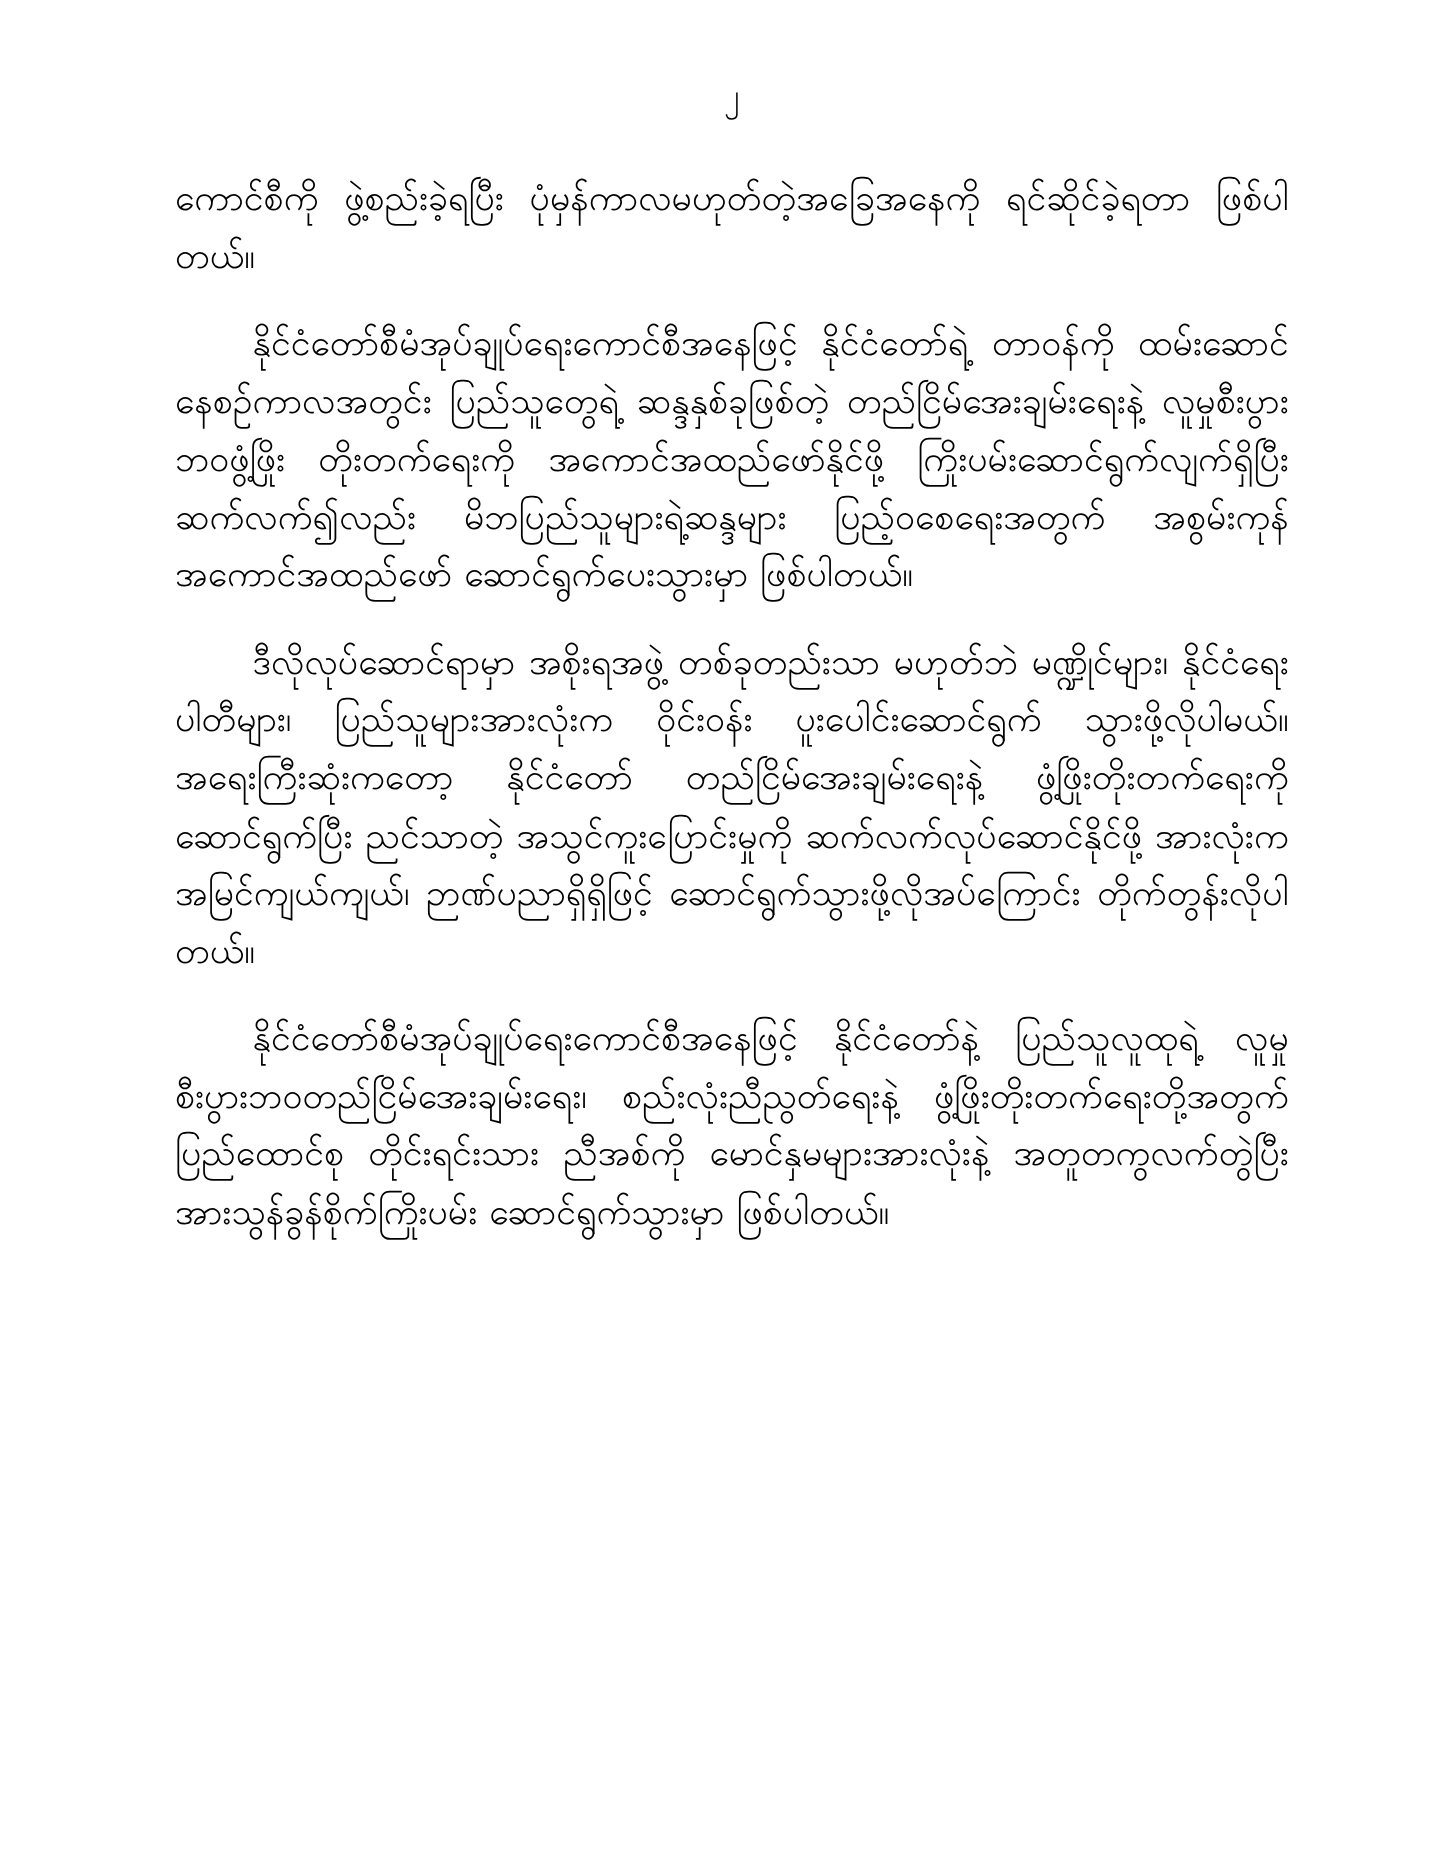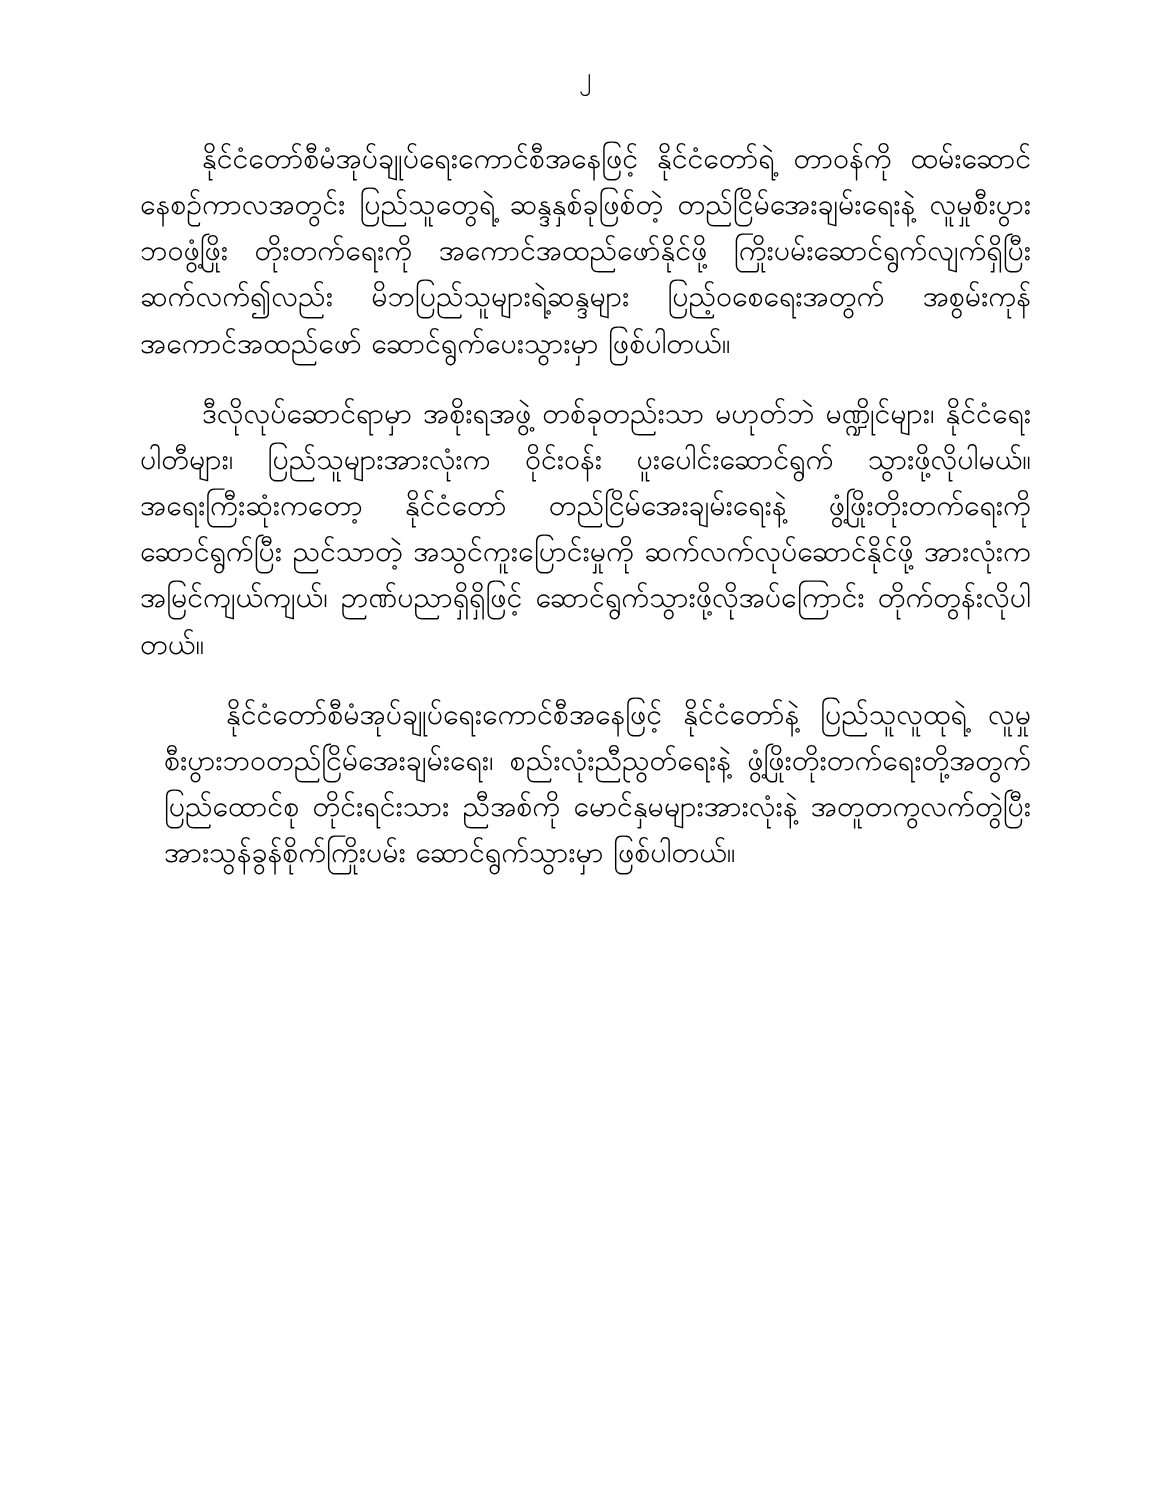--- a/index.html
+++ b/index.html
@@ -36,26 +36,26 @@
     word-spacing: 0.5px;
   }
   .para {
     margin: 0 0 24px 0;
   }
   .para.indent {
     text-indent: 62px;
   }
   .para:last-child {
     margin-bottom: 0;
-    margin-left: 24px;
   }
 </style>
 </head>
 <body>
 
 <div class="page">
   <div class="page-number">၂</div>
   <div class="body-text">
+    <p class="para">ကောင်စီကို ဖွဲ့စည်းခဲ့ရပြီး ပုံမှန်ကာလမဟုတ်တဲ့အခြေအနေကို ရင်ဆိုင်ခဲ့ရတာ ဖြစ်ပါတယ်။</p>
     <p class="para indent">နိုင်ငံတော်စီမံအုပ်ချုပ်ရေးကောင်စီအနေဖြင့် နိုင်ငံတော်ရဲ့ တာဝန်ကို ထမ်းဆောင်နေစဉ်ကာလအတွင်း ပြည်သူတွေရဲ့ ဆန္ဒနှစ်ခုဖြစ်တဲ့ တည်ငြိမ်အေးချမ်းရေးနဲ့ လူမှုစီးပွားဘဝဖွံ့ဖြိုး တိုးတက်ရေးကို အကောင်အထည်ဖော်နိုင်ဖို့ ကြိုးပမ်းဆောင်ရွက်လျက်ရှိပြီး ဆက်လက်၍လည်း မိဘပြည်သူများရဲ့ဆန္ဒများ ပြည့်ဝစေရေးအတွက် အစွမ်းကုန်အကောင်အထည်ဖော် ဆောင်ရွက်ပေးသွားမှာ ဖြစ်ပါတယ်။</p>
     <p class="para indent">ဒီလိုလုပ်ဆောင်ရာမှာ အစိုးရအဖွဲ့ တစ်ခုတည်းသာ မဟုတ်ဘဲ မဏ္ဍိုင်များ၊ နိုင်ငံရေးပါတီများ၊ ပြည်သူများအားလုံးက ဝိုင်းဝန်း ပူးပေါင်းဆောင်ရွက် သွားဖို့လိုပါမယ်။ အရေးကြီးဆုံးကတော့ နိုင်ငံတော် တည်ငြိမ်အေးချမ်းရေးနဲ့ ဖွံ့ဖြိုးတိုးတက်ရေးကို ဆောင်ရွက်ပြီး ညင်သာတဲ့ အသွင်ကူးပြောင်းမှုကို ဆက်လက်လုပ်ဆောင်နိုင်ဖို့ အားလုံးက အမြင်ကျယ်ကျယ်၊ ဉာဏ်ပညာရှိရှိဖြင့် ဆောင်ရွက်သွားဖို့လိုအပ်ကြောင်း တိုက်တွန်းလိုပါတယ်။</p>
     <p class="para indent">နိုင်ငံတော်စီမံအုပ်ချုပ်ရေးကောင်စီအနေဖြင့် နိုင်ငံတော်နဲ့ ပြည်သူလူထုရဲ့ လူမှုစီးပွားဘဝတည်ငြိမ်အေးချမ်းရေး၊ စည်းလုံးညီညွတ်ရေးနဲ့ ဖွံ့ဖြိုးတိုးတက်ရေးတို့အတွက် ပြည်ထောင်စု တိုင်းရင်းသား ညီအစ်ကို မောင်နှမများအားလုံးနဲ့ အတူတကွလက်တွဲပြီး အားသွန်ခွန်စိုက်ကြိုးပမ်း ဆောင်ရွက်သွားမှာ ဖြစ်ပါတယ်။</p>
   </div>
 </div>
 
 </body></html>

